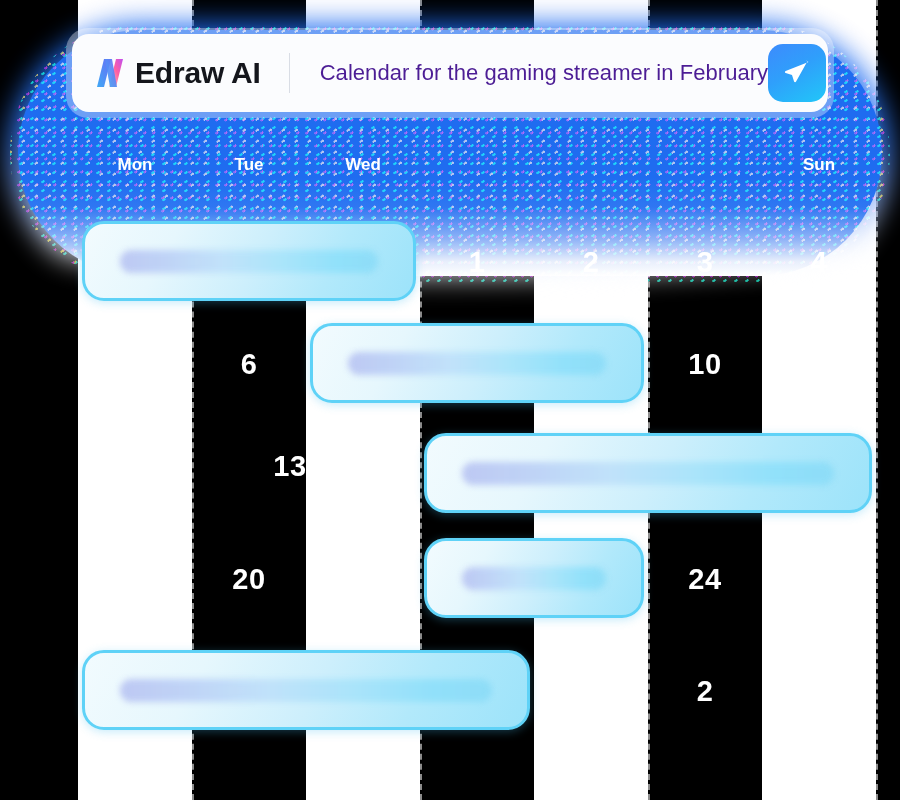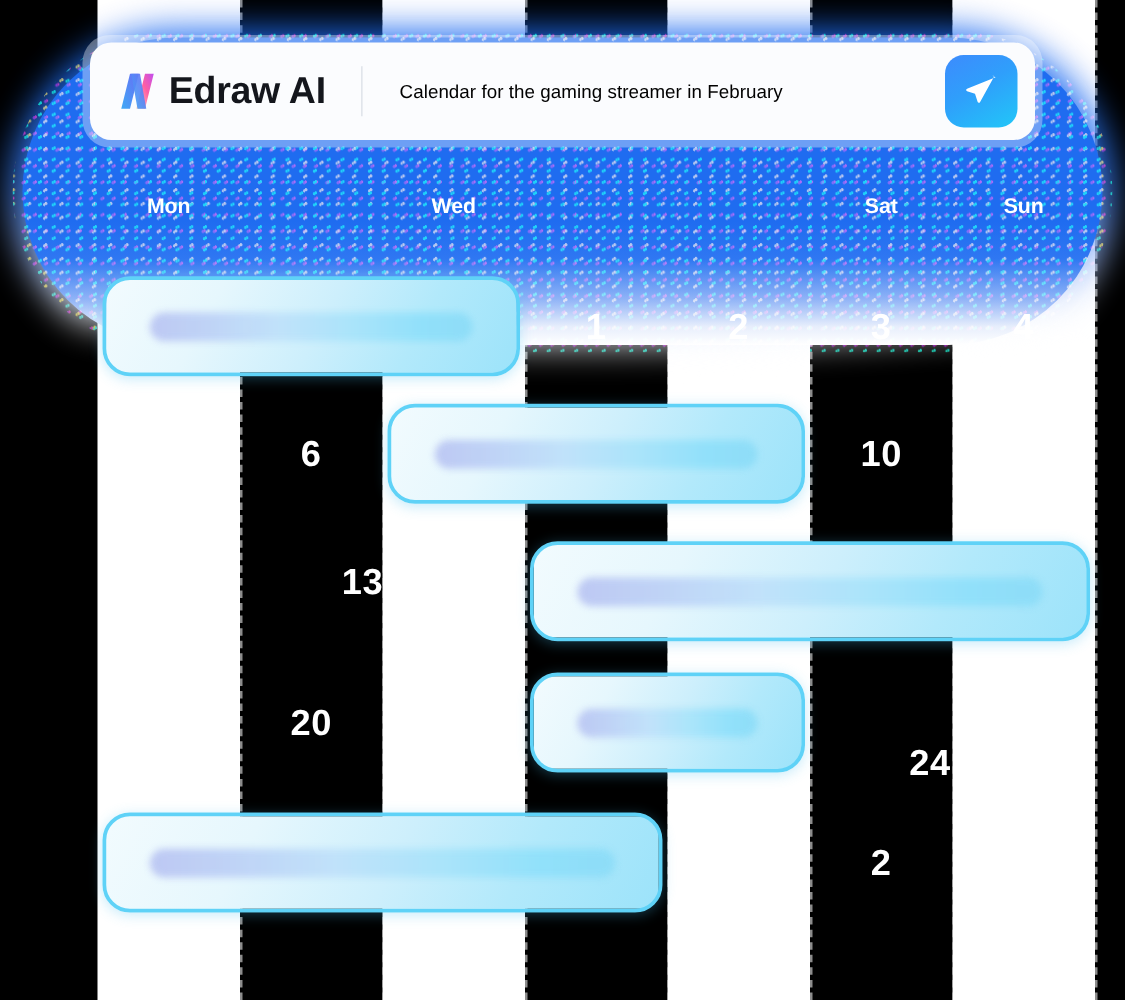--- a/index.html
+++ b/index.html
@@ -137,22 +137,22 @@
     white-space: nowrap;
   }
   .divider {
     width: 1px;
     height: 40px;
     background: #d9dde5;
     margin: 0 30px 0 28px;
     flex: 0 0 auto;
   }
   .prompt-text {
-    font-size: 15px;
-    color: #000000;
+    font-size: 22px;
+    color: #4c1d95;
     white-space: nowrap;
     letter-spacing: 0.05px;
   }
   .send-btn {
     margin-left: auto;
     width: 58px; height: 58px;
     border-radius: 15px;
     background: linear-gradient(150deg, #3d8bfd 0%, #2f9ffb 45%, #21c7f8 100%);
     display: flex;
     align-items: center;
@@ -275,35 +275,35 @@
     <button class="send-btn">
       <svg width="30" height="30" viewBox="0 0 24 24">
         <path d="M21.2 3.1 L2.9 10.4 c-0.75 0.3 -0.72 1.38 0.05 1.63 l5.05 1.64 l1.65 5.1 c0.25 0.78 1.33 0.8 1.62 0.04 L20.1 2.95 c0.2 -0.5 -0.3 -0.98 -0.8 -0.78 Z" fill="#ffffff"></path>
         <path d="M9.1 13.8 L19.9 3.4" stroke="#ffffff" stroke-width="0" fill="none"></path>
       </svg>
     </button>
   </div>
 
   <div class="weekday-row" id="weekday-row">
       <div class="weekday" style="left: 78px;">Mon</div>
+      <div class="weekday" style="left: 192px;">Tue</div>
       <div class="weekday" style="left: 306px;">Wed</div>
-      <div class="weekday" style="left: 648px;">Sat</div>
       <div class="weekday" style="left: 762px;">Sun</div>
     </div>
 
   <div id="grid-layer">
       <div class="cell-date" style="left: 420px; top: 246px;">1</div>
       <div class="cell-date" style="left: 534px; top: 246px;">2</div>
       <div class="cell-date" style="left: 648px; top: 246px;">3</div>
       <div class="cell-date" style="left: 762px; top: 246px;">4</div>
       <div class="cell-date" style="left: 192px; top: 348px;">6</div>
       <div class="cell-date" style="left: 648px; top: 348px;">10</div>
       <div class="cell-date" style="left: 192px; top: 450px; margin-left: 41px;">13</div>
       <div class="cell-date" style="left: 192px; top: 563px;">20</div>
-      <div class="cell-date" style="left: 648px; top: 595px; padding-left: 39px;">24</div>
+      <div class="cell-date" style="left: 648px; top: 563px;">24</div>
       <div class="cell-date" style="left: 648px; top: 675px;">2</div>
       <div class="event" style="left: 82px; top: 221px; width: 334px; height: 80px;">
         <div class="event-bar" style="width: 258px;"></div>
       </div>
       <div class="event" style="left: 310px; top: 323px; width: 334px; height: 80px;">
         <div class="event-bar" style="width: 258px;"></div>
       </div>
       <div class="event" style="left: 424px; top: 433px; width: 448px; height: 80px;">
         <div class="event-bar" style="width: 372px;"></div>
       </div>

